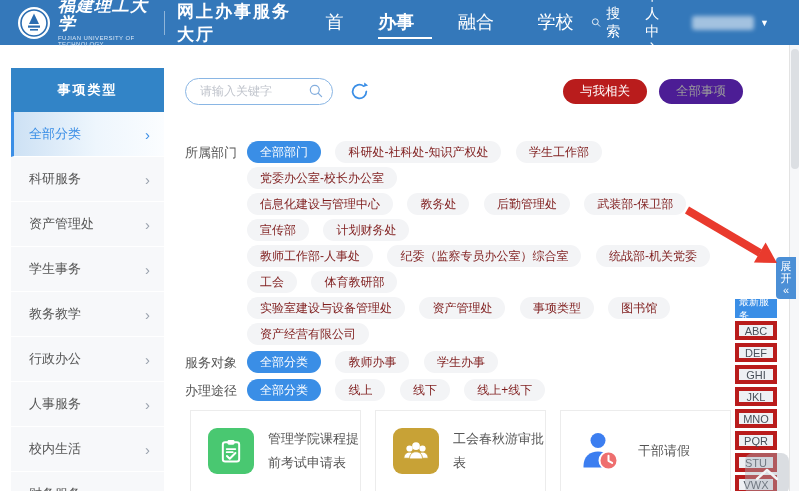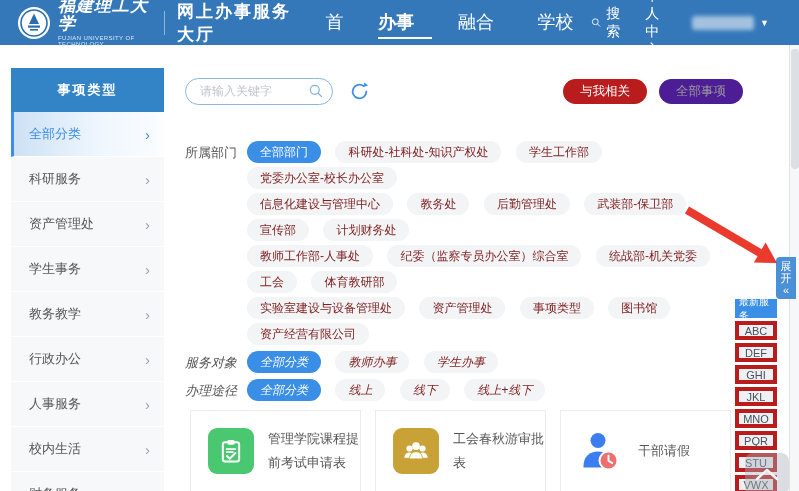--- a/index.html
+++ b/index.html
@@ -56,21 +56,21 @@
   .pill-btn.plain { background:#4c1d95; color:#9b9b9b; }
 
   .filters { margin-top:36px; }
   .filter { display:flex; }
   .filter-label { flex:none; width:62px; font-size:13px; color:#555; line-height:23px; }
   .filter-tags { flex:1; }
   .tag-line { line-height:0; }
   .tag { display:inline-flex; align-items:center; height:22px; padding:0 13px; margin:0 10px 4px 0;
          border-radius:12px; background:#f3f4f6; color:#7f1d1d; font-size:12px; cursor:pointer; white-space:nowrap; }
   .tag.active { background:#3a8ee6; color:#fff; }
-  .filter + .filter { margin-top:2px;font-style:italic; }
+  .filter + .filter { margin-top:2px; }
 
   .cards { margin-top:5px; padding-left:5px; display:grid;
            grid-template-columns:repeat(3,171px); gap:32px 14px; }
   .card { height:82px; background:#fff; border:1px solid #ececec; display:flex; align-items:center;
           cursor:pointer; }
   .tile { width:46px; height:46px; border-radius:9px; flex:none; margin-left:17px;
           display:flex; align-items:center; justify-content:center; }
   .card-icon-free { width:46px; height:46px; flex:none; margin-left:17px; }
   .card-title { margin-left:14px; font-size:13px; color:#555; line-height:1.85; width:118px; }
 

